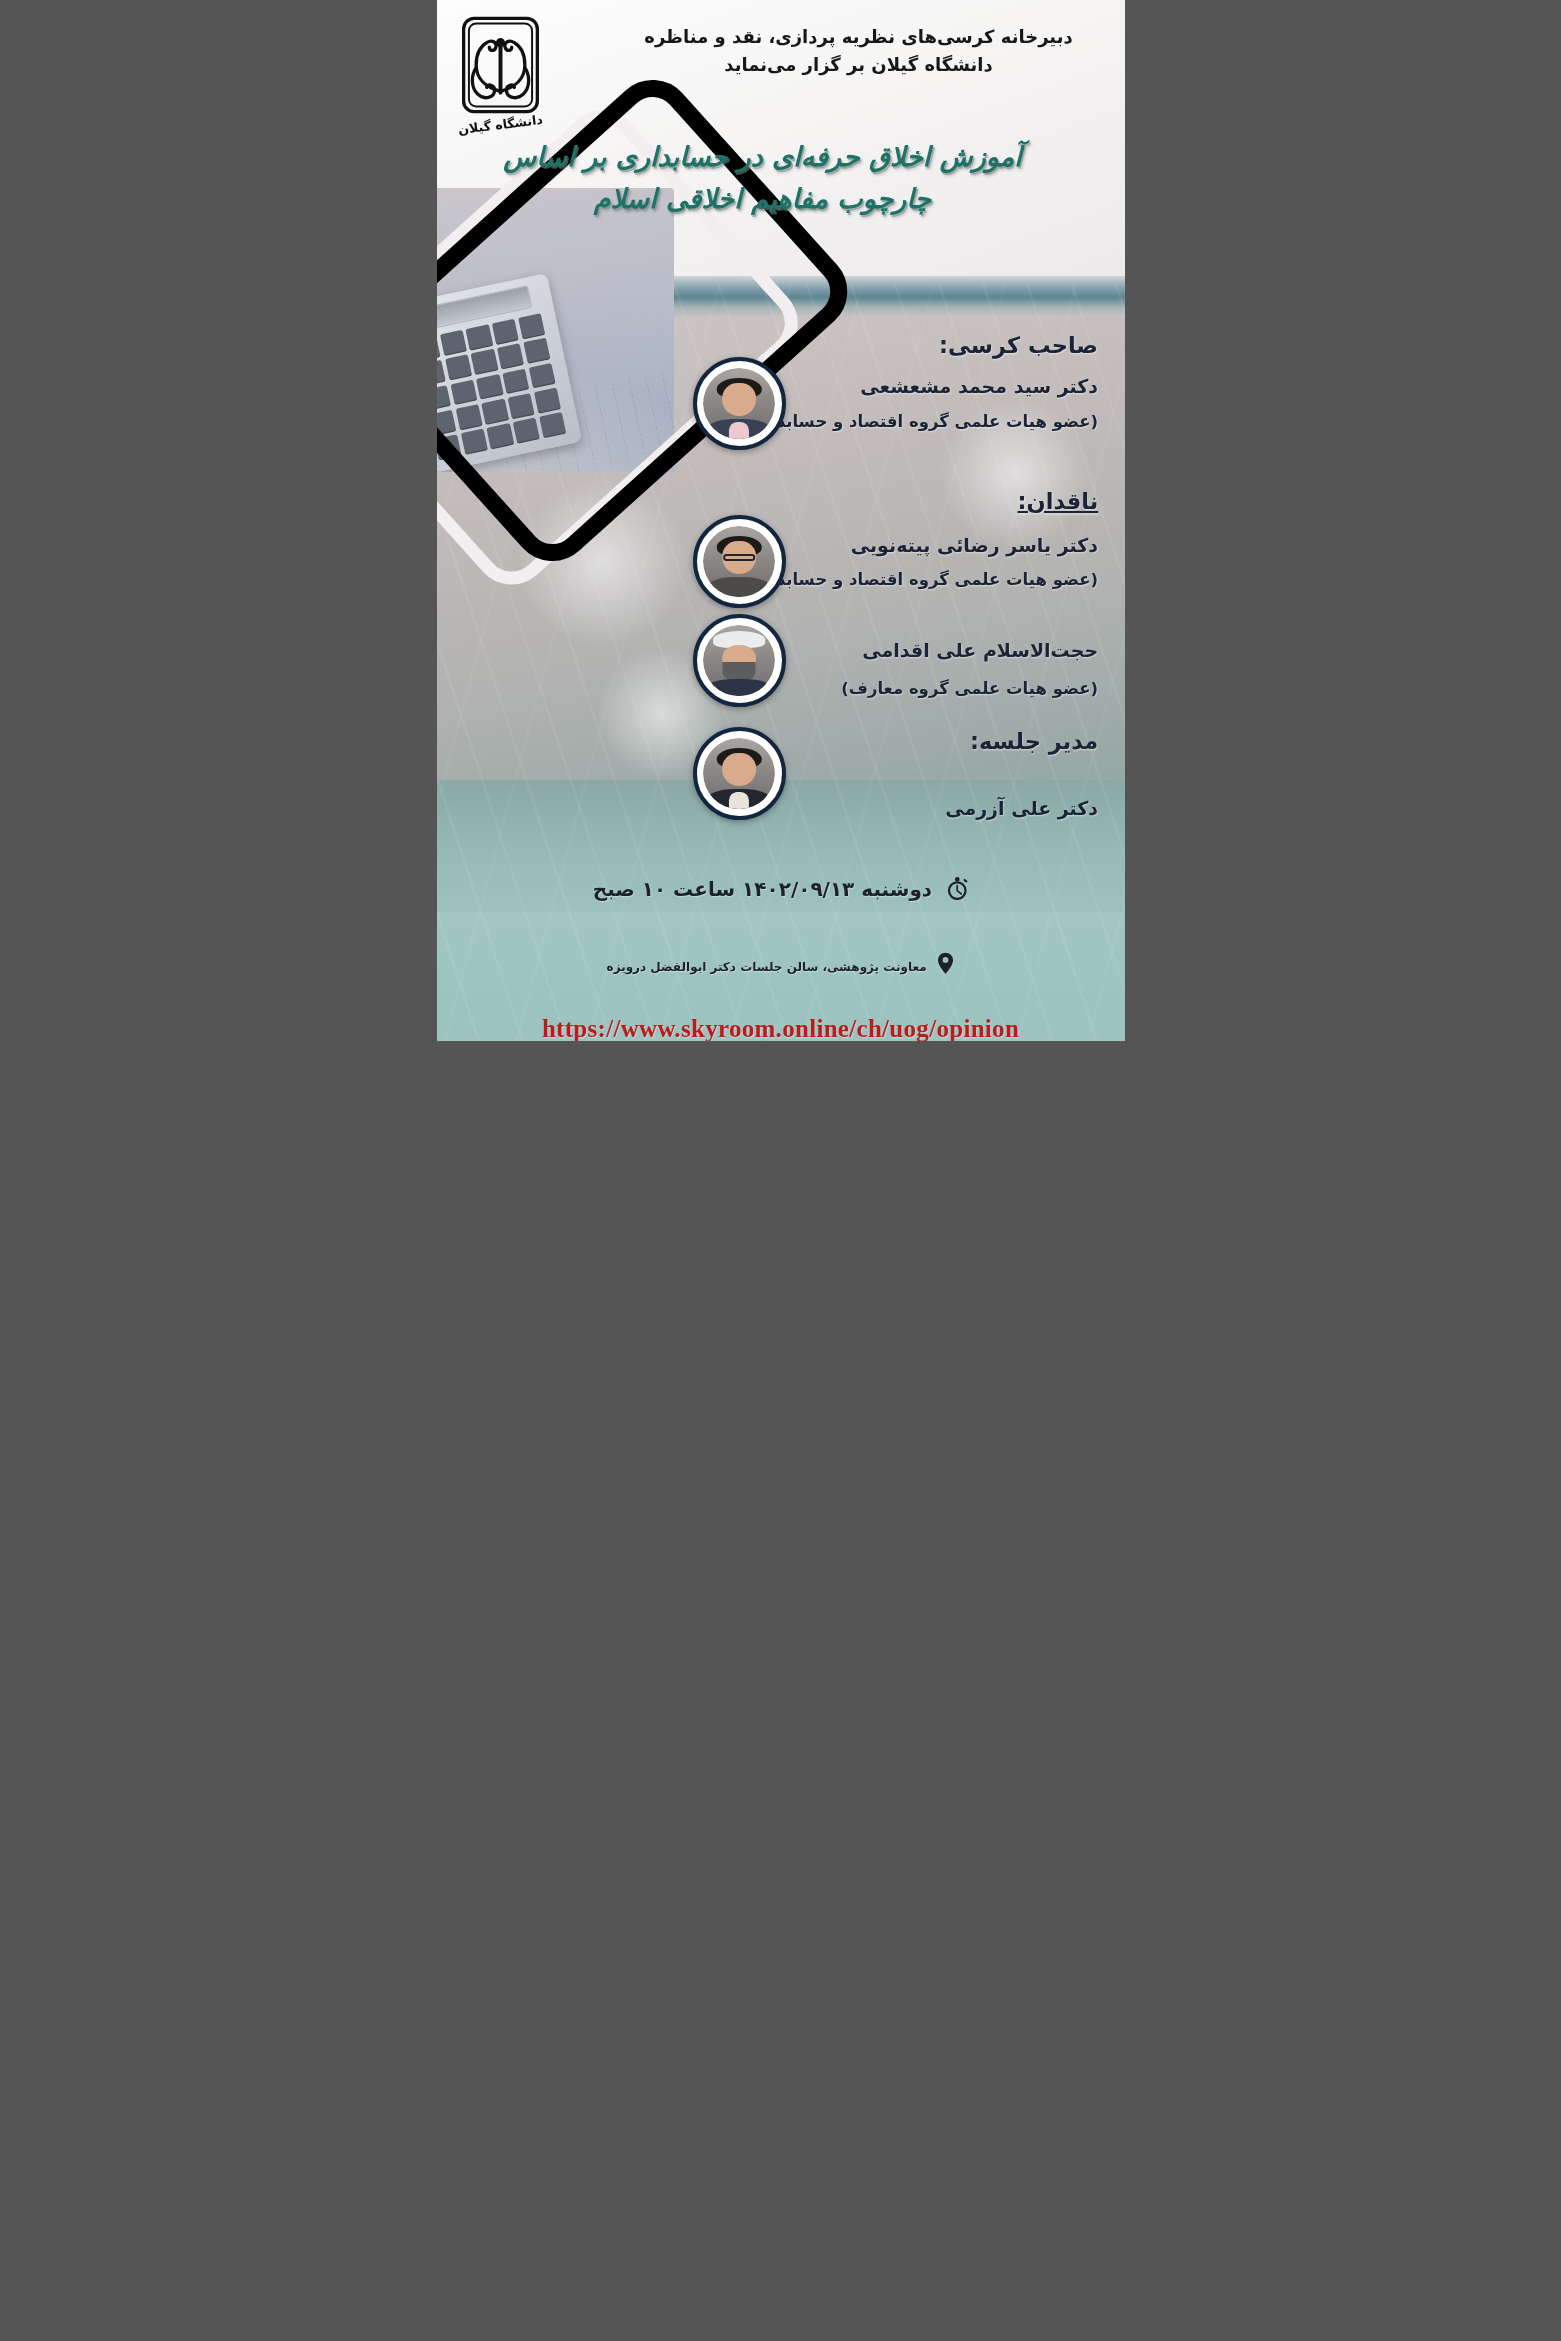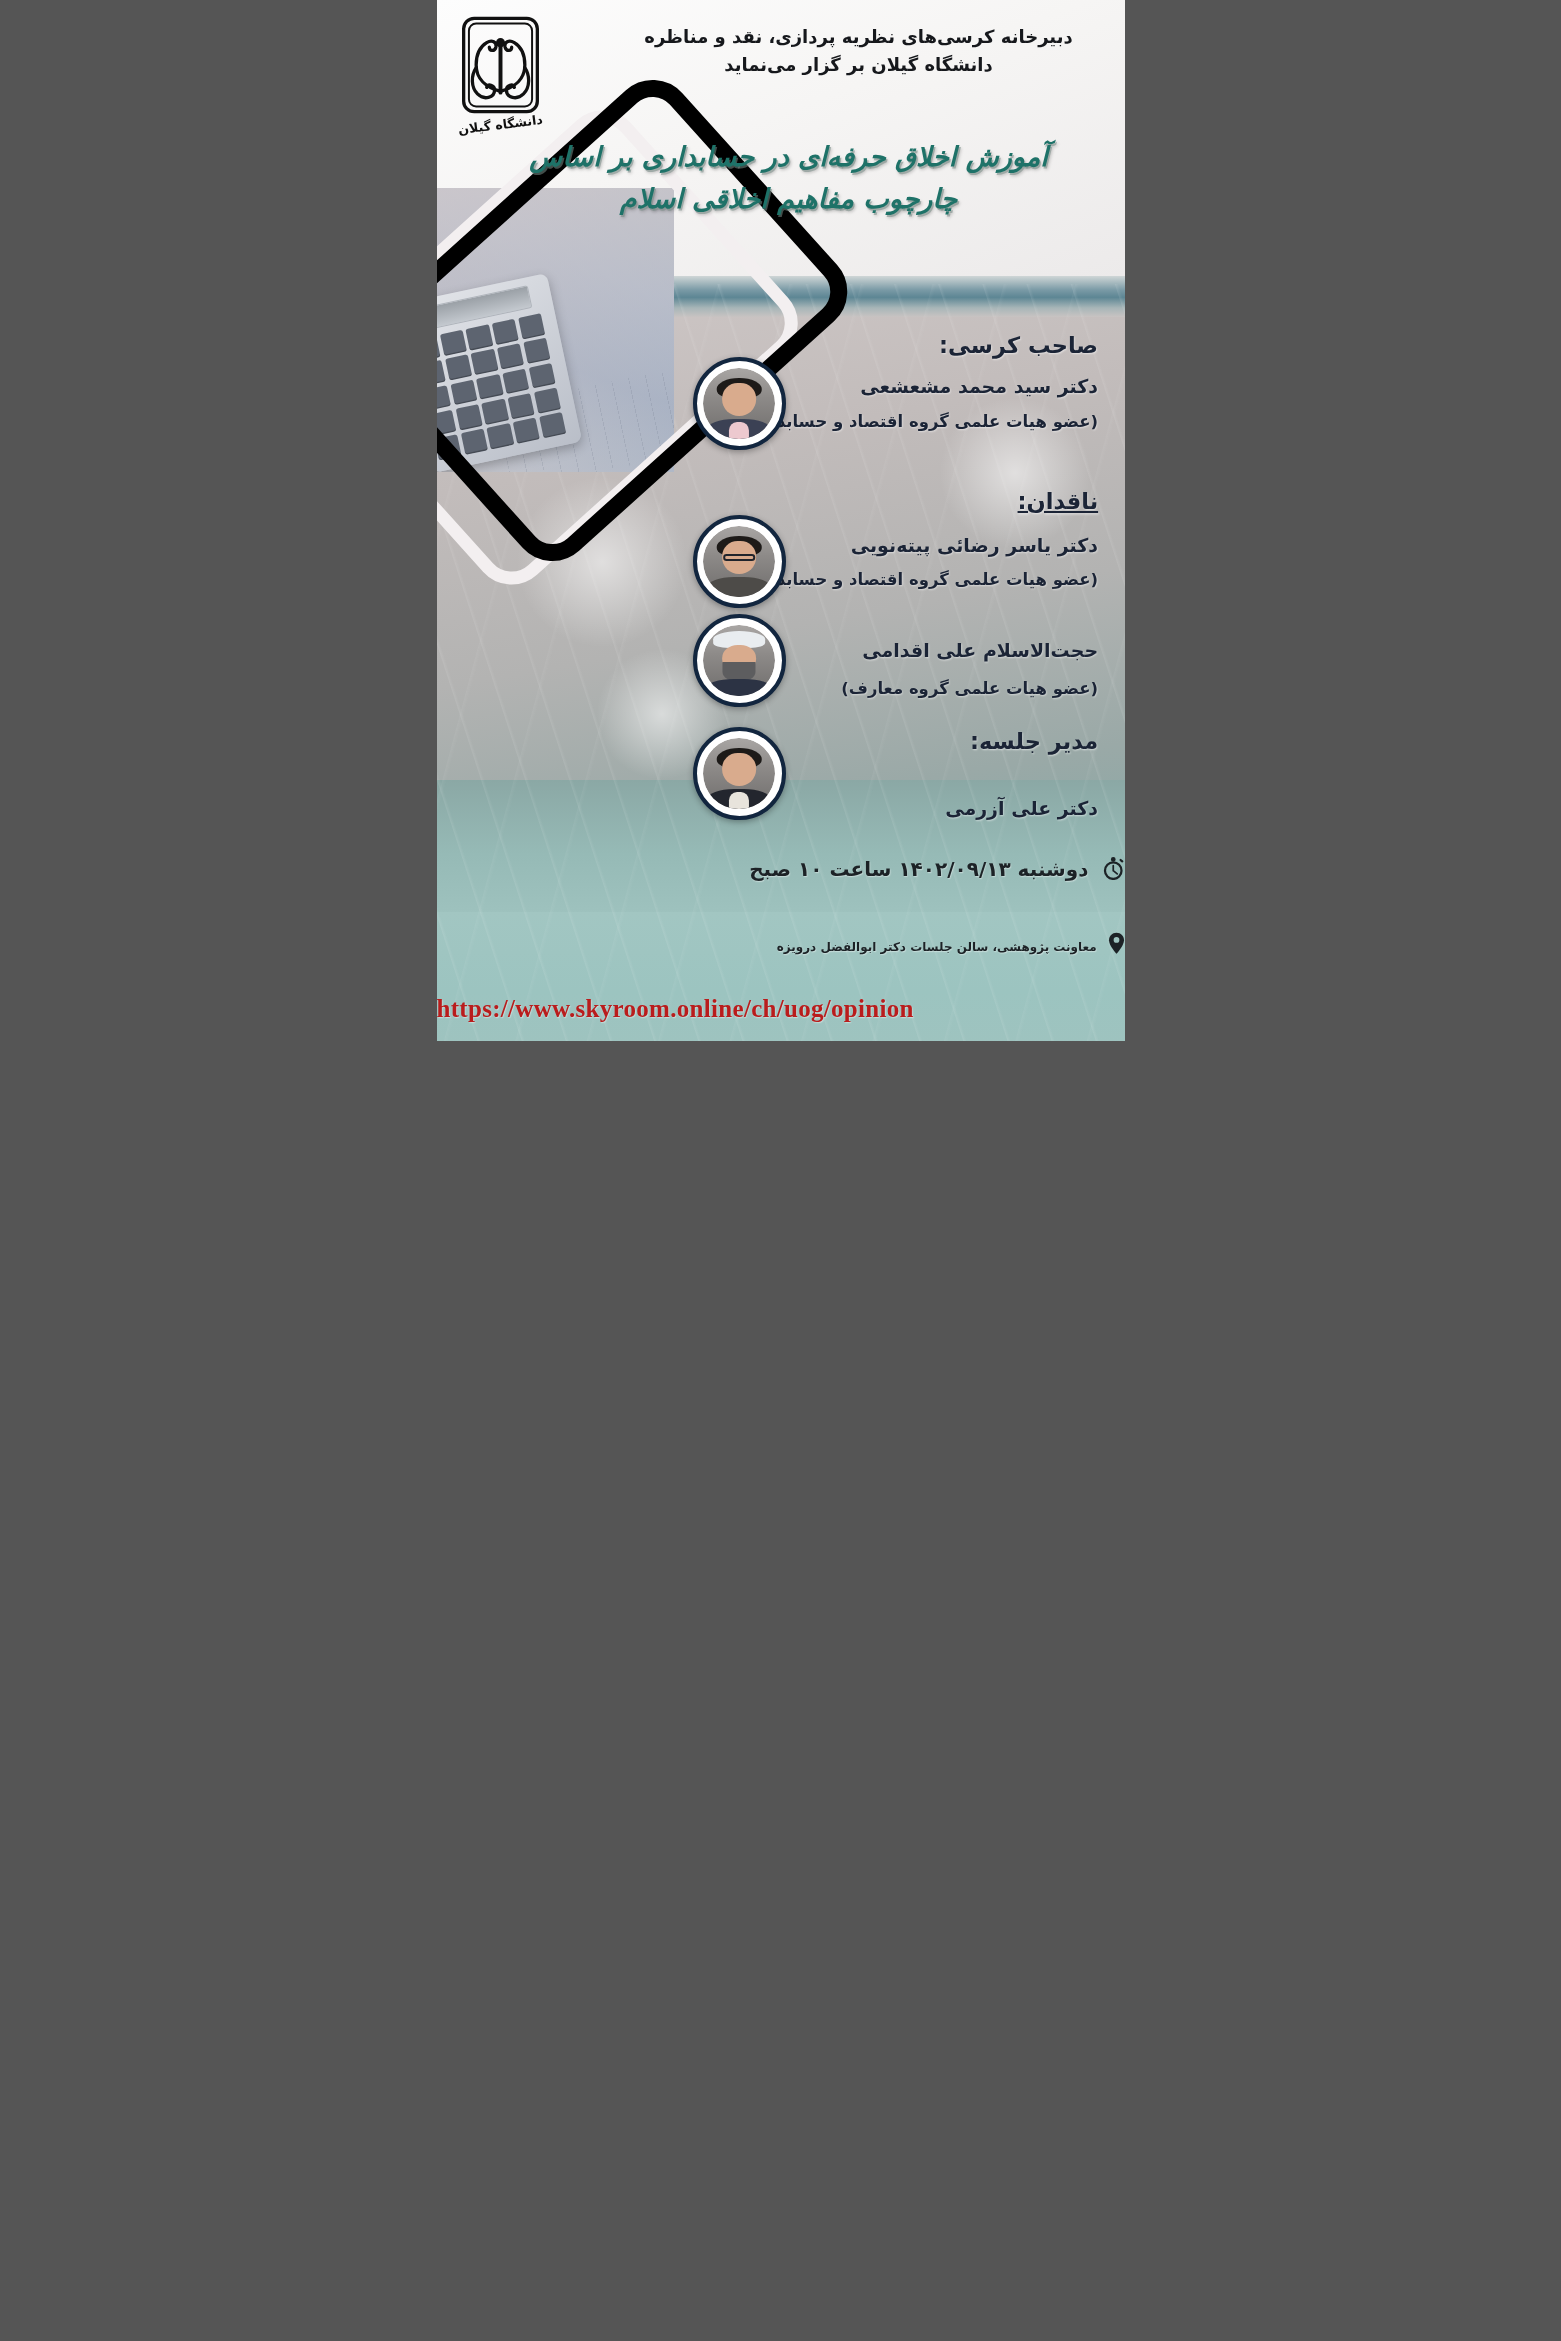--- a/index.html
+++ b/index.html
@@ -111,21 +111,21 @@
   
   .header{
     position:absolute;right:28px;top:23px;width:476px;
     text-align:center;color:#16181c;
     font-weight:bold;font-size:18px;line-height:1.55;
     font-family:"DejaVu Sans",sans-serif;
   }
 
   
   .title{
-    position:absolute;right:12px;top:136px;width:648px;
+    position:absolute;right:38px;top:136px;width:648px;
     text-align:center;color:#1e7268;
     font-weight:bold;font-style:italic;
     font-size:27px;line-height:1.55;letter-spacing:-0.3px;
     text-shadow:1.3px 2px 0 rgba(120,140,135,.55), 2px 2.6px 3.3px rgba(0,0,0,.22);
     font-family:"DejaVu Sans",sans-serif;
   }
 
   
   .people{position:absolute;right:0;top:317px;width:688px;height:522px;}
   .role-label{
@@ -171,24 +171,25 @@
     border:2px solid #20242c;border-radius:3.3px;}
   .fig-turban{position:absolute;left:50%;top:9%;width:72%;height:23%;transform:translateX(-50%);
     border-radius:50% 50% 30% 30%;background:#e9edf0;}
   .fig-beard{position:absolute;left:50%;top:52%;width:46%;height:28%;transform:translateX(-50%);
     border-radius:0 0 50% 50%;background:#5d5d5f;}
   .fig-robe{position:absolute;left:50%;bottom:-6%;width:92%;height:30%;transform:translateX(-50%);
     border-radius:42% 42% 0 0;background:#2c3344;}
 
   
   .foot-row{
-    position:absolute;width:100%;
+    position:absolute;width:100%;text-align:center;
     color:#1c2226;font-weight:bold;
     font-family:"DejaVu Sans",sans-serif;
     text-shadow:0.7px 1.3px 1.3px rgba(255,255,255,.45);
+    margin-top:20px;
   }
   .foot-date{top:856px;font-size:20px;}
   .foot-place{top:932px;font-size:12px;}
   .foot-link{
     top:995px;font-size:25px;color:#b91c1c;letter-spacing:0.3px;
     font-family:Liberation Serif, serif;
     direction:ltr;
   }
   .foot-ico{display:inline-block;vertical-align:-4px;margin-left:6.6px;}
 </style>

